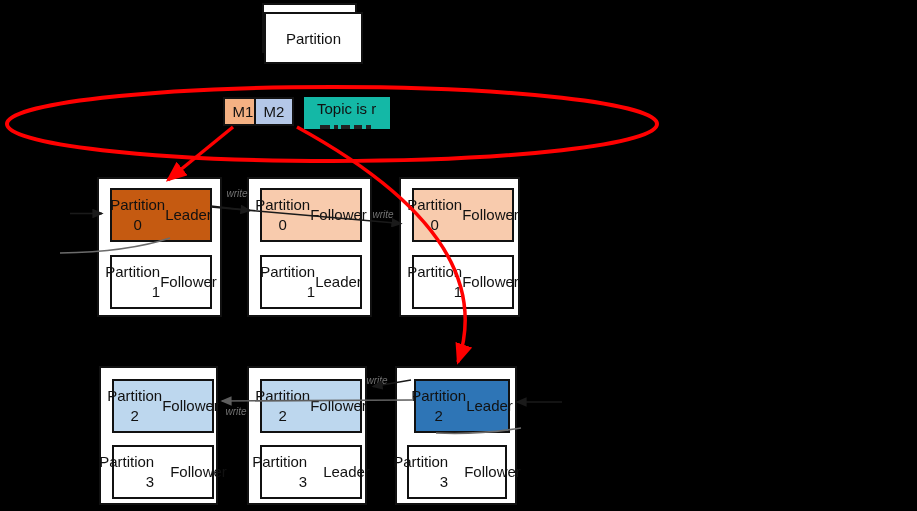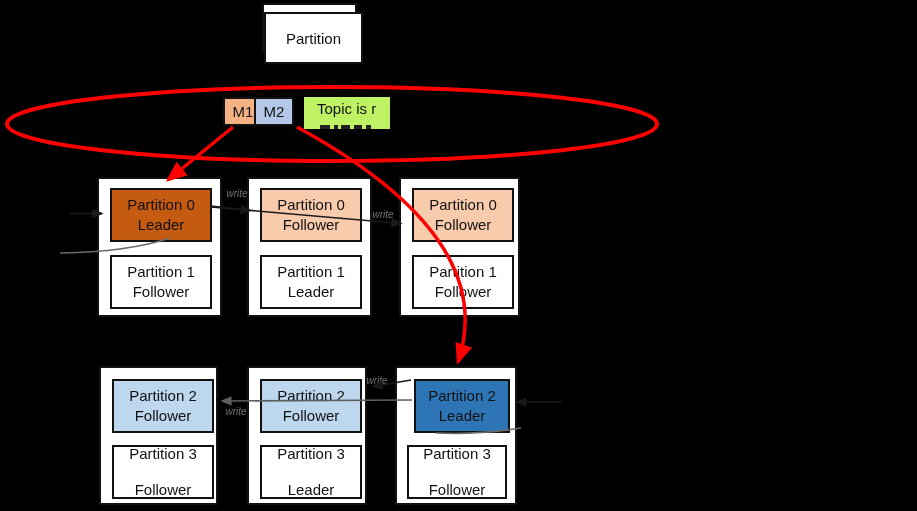--- a/index.html
+++ b/index.html
@@ -6,29 +6,29 @@
   #stage{
     position:relative;width:917px;height:511px;background:#000;overflow:hidden;
     font-family:"Liberation Sans",sans-serif;color:#111;
   }
   .box{position:absolute;box-sizing:border-box;background:#fff;border:2px solid #111;}
   .producers-back{left:262px;top:3px;width:95px;height:50px;border-width:2px;}
   .producers-front{left:264px;top:12px;width:99px;height:52px;display:flex;align-items:center;justify-content:center;font-size:15px;}
   .msg{position:absolute;box-sizing:border-box;border:2px solid #111;width:40px;height:29px;top:97px;
        display:flex;align-items:center;justify-content:center;font-size:15px;}
   .m1{left:223px;} .m2{left:254px;}
-  .topic-note{position:absolute;left:304px;top:97px;width:86px;height:32px;background:#bef264;
+  .topic-note{position:absolute;left:304px;top:97px;width:86px;height:32px;background:#14b8a6;
        font-size:15px;overflow:hidden;padding:3px 0 0 13px;box-sizing:border-box;white-space:nowrap;}
   .stub{position:absolute;bottom:0;height:4px;background:#222;}
   .broker{position:absolute;box-sizing:border-box;background:#fff;border:2px solid #111;}
   .r1{top:177px;height:140px;} .r2{top:366px;height:139px;}
   .ba1{left:97px;width:125px;} .bb1{left:247px;width:125px;} .bc1{left:399px;width:121px;}
   .ba2{left:99px;width:119px;} .bb2{left:247px;width:120px;} .bc2{left:395px;width:122px;}
   .part{position:absolute;box-sizing:border-box;border:2px solid #111;left:11px;width:102px;height:54px;
-        display:flex;flex-direction:column;align-items:center;justify-content:center;
+        display:flex;flex-direction:row;align-items:center;justify-content:center;
         font-size:15px;line-height:20px;text-align:center;background:#fff;}
   .pt{top:9px;} .pb{top:76px;text-align:right;}
   .r2 .pt{top:11px;} .r2 .pb{top:77px;gap:16px;}
   .bc2 .pt{left:17px;width:96px;} .bc2 .pb{left:10px;width:100px;}
   .write{position:absolute;font-size:10px;color:#737373;transform:translateX(-50%);font-style:italic;}
   #overlay{position:absolute;left:0;top:0;width:917px;height:511px;pointer-events:none;}
 </style>
 </head>
 <body>
 

